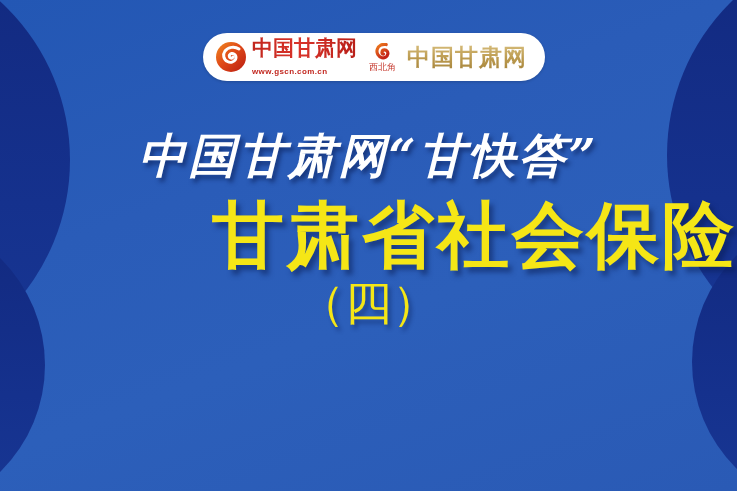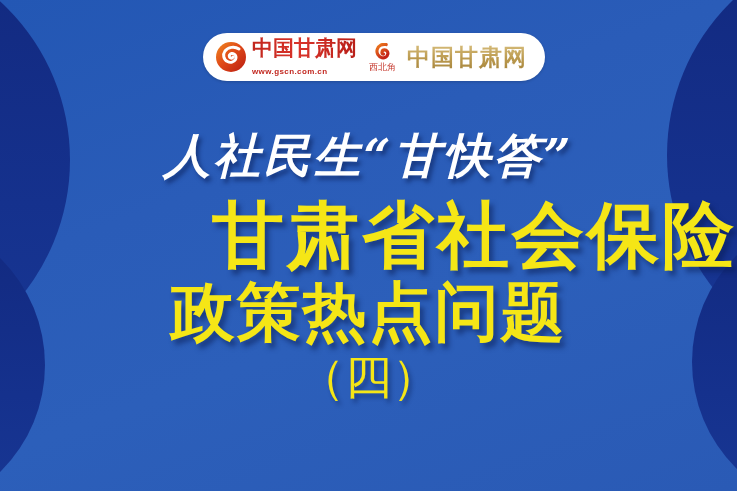--- a/index.html
+++ b/index.html
@@ -222,19 +222,18 @@
         </defs>
         <path d="M23 3c-7-2-15 2-17 9-2 7 2 14 9 16 5 1 10-2 11-7 1-4-2-8-6-8-3 0-5 2-5 5 0 2 1 3 3 3" fill="none" stroke="url(#flameGrad)" stroke-width="6" stroke-linecap="round"></path>
       </svg>
       <div class="xbj-text">西北角</div>
     </div>
 
     <div class="news-client">中国甘肃网</div>
   </div>
 
   <div class="headline">
-    <div class="subtitle">人社民生“甘快答”</div>
+    <div class="subtitle">中国甘肃网“甘快答”</div>
     <div class="title-main">甘肃省社会保险</div>
-    <div class="title-sub2">政策热点问题</div>
     <div class="title-part">（四）</div>
   </div>
 
 </div>
 
 </body></html>

